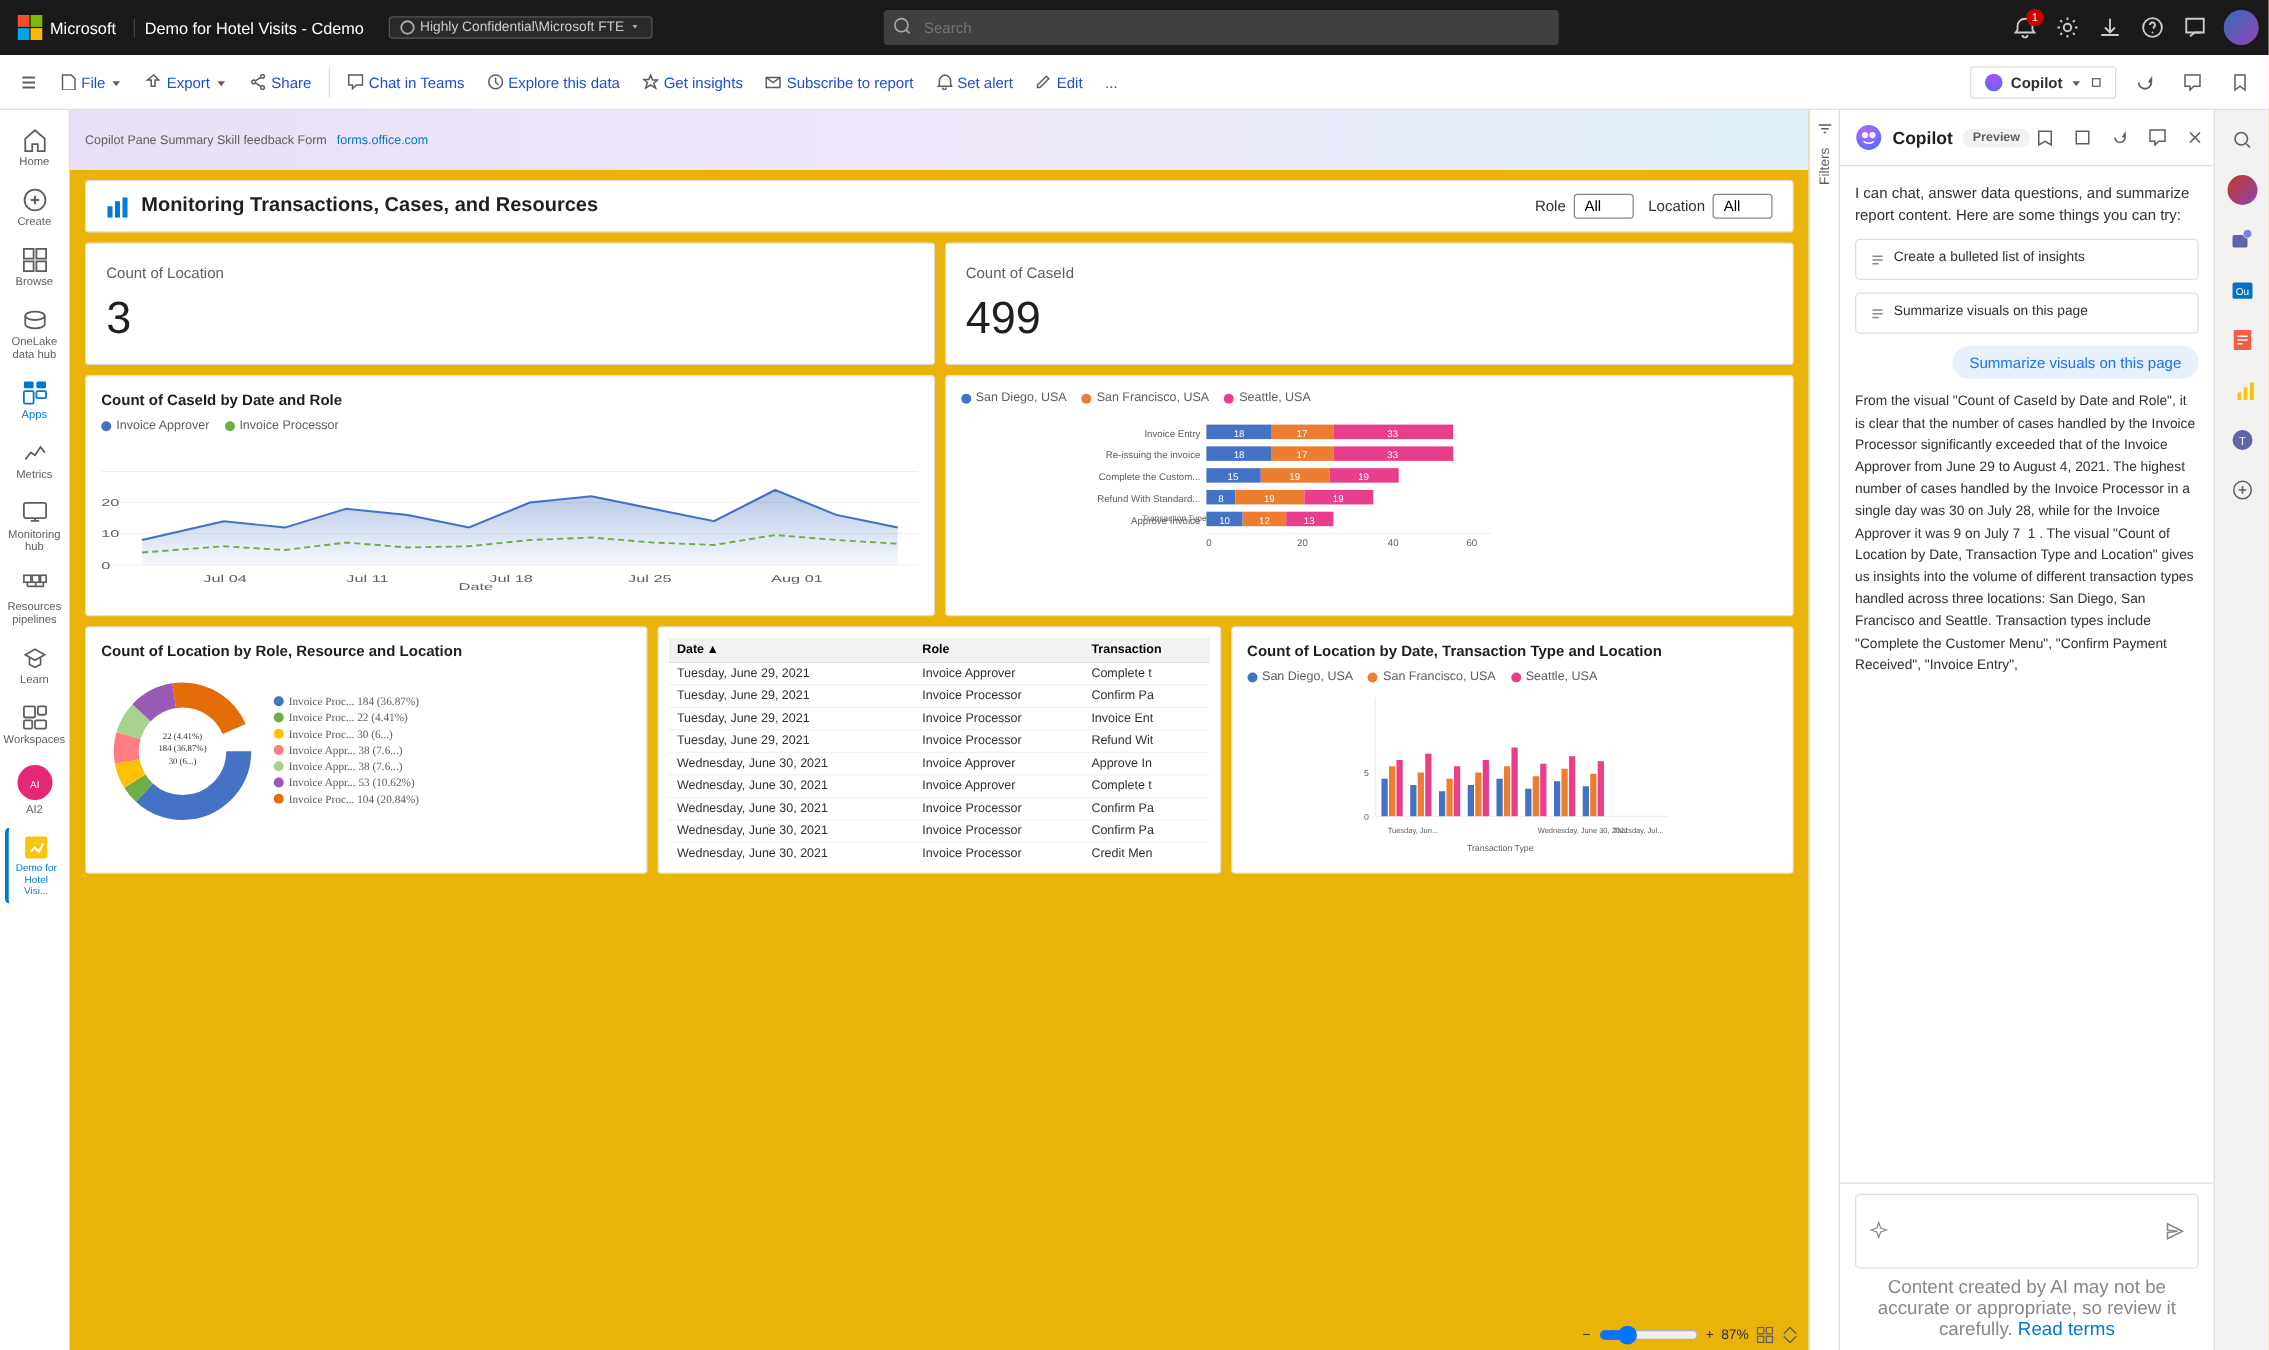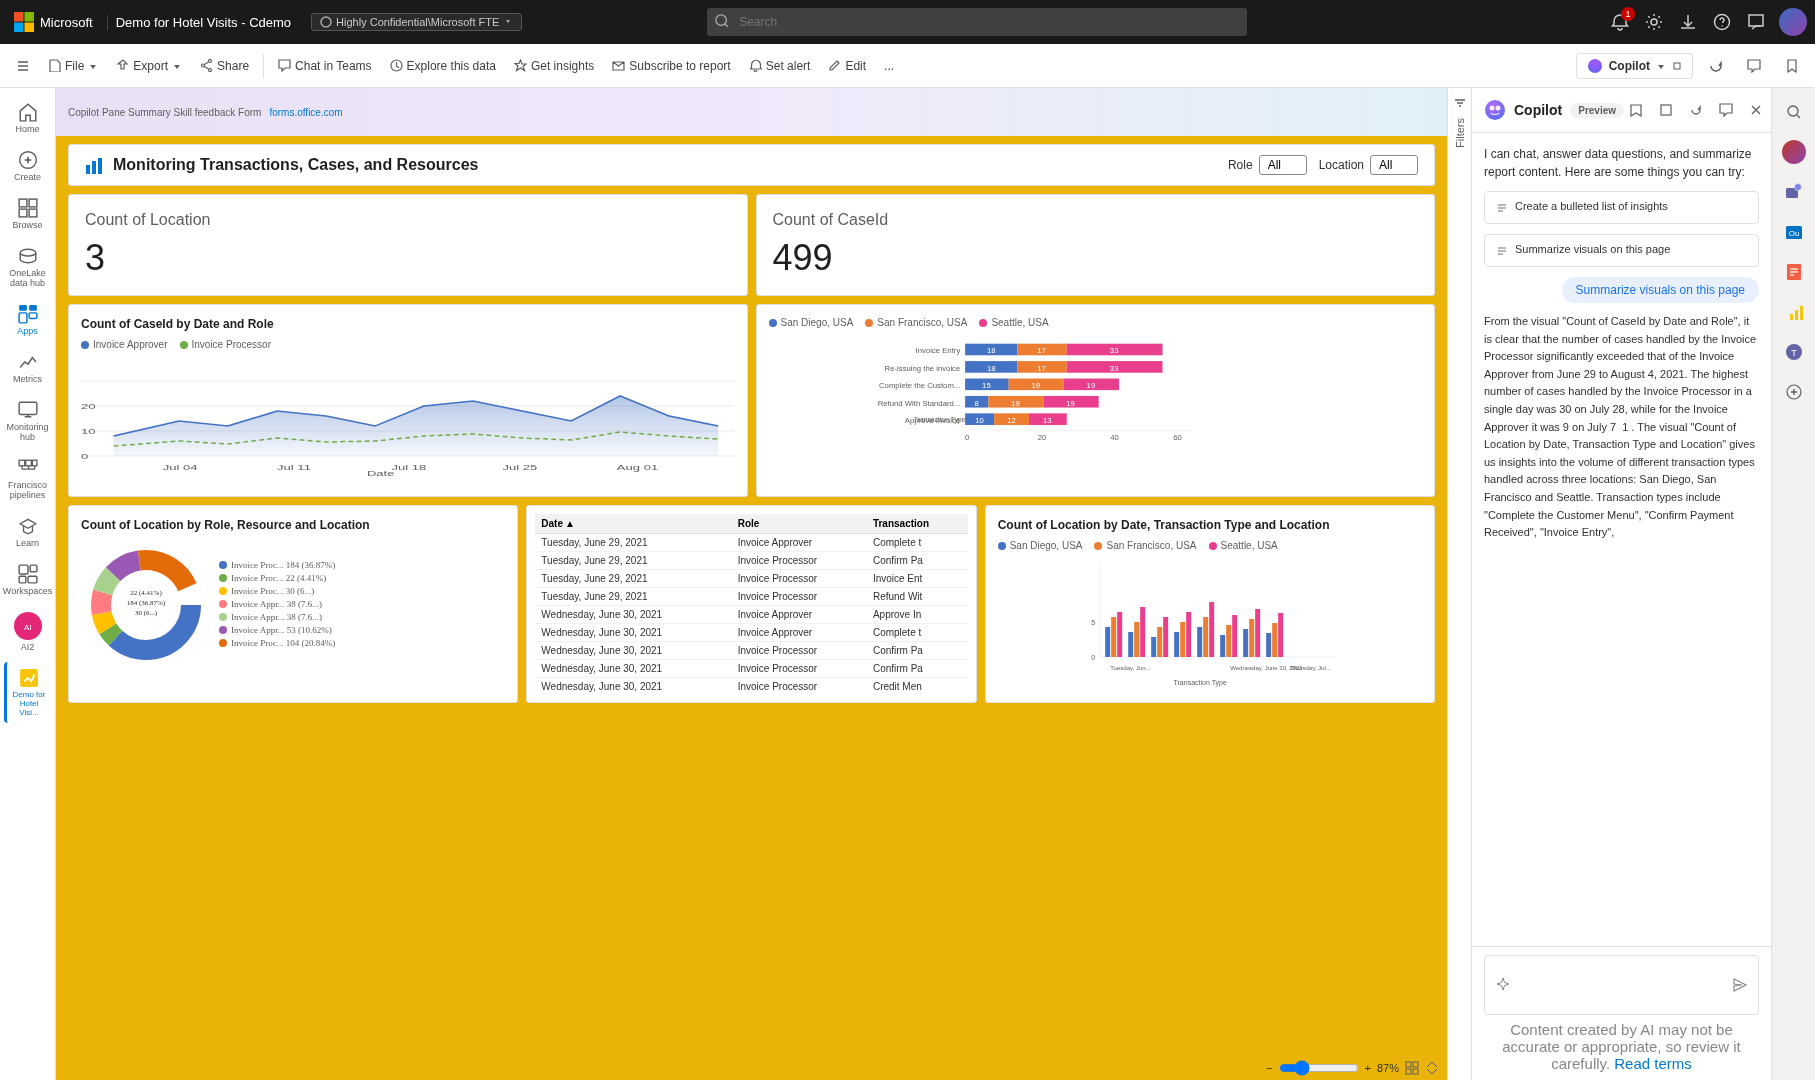--- a/index.html
+++ b/index.html
@@ -15,21 +15,21 @@
     .search-bar input { width: 100%; height: 28px; border-radius: 3px; border: none; padding: 0 10px 0 32px; font-size: 12px; background: #404040; color: #eee; }
     .search-wrapper { position: relative; }
     .search-wrapper svg { position: absolute; left: 8px; top: 6px; width: 14px; height: 14px; fill: #aaa; }
     .topbar-icons { display: flex; align-items: center; gap: 12px; margin-left: auto; color: #ccc; }
     .topbar-icon { width: 22px; height: 22px; display: flex; align-items: center; justify-content: center; cursor: pointer; position: relative; }
     .badge { position: absolute; top: -4px; right: -4px; background: #c00; color: #fff; border-radius: 50%; font-size: 9px; width: 14px; height: 14px; display: flex; align-items: center; justify-content: center; }
     .avatar { width: 28px; height: 28px; border-radius: 50%; background: linear-gradient(135deg, #3a6abf, #8e44ad); }
 
     
     .toolbar { height: 44px; background: #fff; border-bottom: 1px solid #e1dfdd; display: flex; align-items: center; padding: 0 8px; gap: 2px; }
-    .toolbar-btn { display: flex; align-items: center; gap: 4px; padding: 4px 8px; border: none; background: transparent; cursor: pointer; font-size: 12px; color: #404040; border-radius: 3px; }
+    .toolbar-btn { display: flex; align-items: center; gap: 4px; padding: 4px 8px; border: none; background: transparent; cursor: pointer; font-size: 12px; color: #1d4ed8; border-radius: 3px; }
     .toolbar-sep { width: 1px; height: 24px; background: #e1dfdd; margin: 0 4px; }
     .toolbar-right { margin-left: auto; display: flex; align-items: center; gap: 8px; }
     .copilot-btn { display: flex; align-items: center; gap: 6px; padding: 4px 10px; border: 1px solid #e1dfdd; border-radius: 3px; cursor: pointer; background: #fff; font-size: 12px; font-weight: 600; color: #323130; }
 
     
     .main-layout { display: flex; height: calc(1080px - 88px); }
 
     
     .left-sidebar { width: 56px; background: #fff; border-right: 1px solid #e1dfdd; display: flex; flex-direction: column; align-items: center; padding: 8px 0; gap: 4px; }
     .sidebar-item { display: flex; flex-direction: column; align-items: center; gap: 2px; padding: 6px 4px; cursor: pointer; border-radius: 4px; width: 48px; color: #605e5c; font-size: 10px; }
@@ -58,21 +58,21 @@
     .report-content { padding: 8px 12px; flex: 1; }
     .report-header { background: #fff; border: 1px solid #e1dfdd; border-radius: 3px; padding: 10px 16px; margin-bottom: 8px; display: flex; align-items: center; justify-content: space-between; }
     .report-title { font-size: 16px; font-weight: 600; color: #201f1e; display: flex; align-items: center; gap: 8px; }
     .report-filters { display: flex; align-items: center; gap: 12px; }
     .filter-control { display: flex; align-items: center; gap: 6px; font-size: 12px; color: #323130; }
     .filter-select { border: 1px solid #8a8886; border-radius: 3px; padding: 2px 24px 2px 8px; font-size: 12px; background: #fff; appearance: none; cursor: pointer; }
 
     
     .kpi-row { display: grid; grid-template-columns: 1fr 1fr; gap: 8px; margin-bottom: 8px; }
     .kpi-card { background: #fff; border: 1px solid #e1dfdd; border-radius: 3px; padding: 16px; }
-    .kpi-label { font-size: 16px; color: #605e5c; margin-bottom: 8px; }
+    .kpi-label { font-size: 12px; color: #605e5c; margin-bottom: 8px; }
     .kpi-value { font-size: 36px; font-weight: 300; color: #201f1e; }
 
     
     .chart-row { display: grid; grid-template-columns: 1fr 1fr; gap: 8px; margin-bottom: 8px; }
     .chart-card { background: #fff; border: 1px solid #e1dfdd; border-radius: 3px; padding: 12px; }
     .chart-title { font-size: 12px; font-weight: 600; color: #201f1e; margin-bottom: 8px; }
     .chart-legend { display: flex; gap: 12px; margin-bottom: 6px; }
     .legend-item { display: flex; align-items: center; gap: 4px; font-size: 10px; color: #605e5c; }
     .legend-dot { width: 8px; height: 8px; border-radius: 50%; }
 
@@ -357,21 +357,21 @@
         </svg>
       <span class="sidebar-item-label">Monitoring hub</span>
     </div>
     <div class="sidebar-item">
       <svg width="18" height="18" viewBox="0 0 18 18" fill="none">
           <rect x="1" y="2" width="5" height="5" stroke="#605e5c" stroke-width="1.2"></rect>
           <rect x="7" y="2" width="5" height="5" stroke="#605e5c" stroke-width="1.2"></rect>
           <rect x="13" y="2" width="4" height="5" stroke="#605e5c" stroke-width="1.2"></rect>
           <path d="M3.5 7v3M9.5 7v3M15 7v3M3.5 10h12" stroke="#605e5c" stroke-width="1.2"></path>
         </svg>
-      <span class="sidebar-item-label">Francisco pipelines</span>
+      <span class="sidebar-item-label">Resources pipelines</span>
     </div>
     <div class="sidebar-item">
       <svg width="18" height="18" viewBox="0 0 18 18" fill="none">
           <path d="M9 3L2 7l7 4 7-4z" stroke="#605e5c" stroke-width="1.2" fill="none"></path>
           <path d="M5 9v5l4 2 4-2V9" stroke="#605e5c" stroke-width="1.2" fill="none"></path>
         </svg>
       <span class="sidebar-item-label">Learn</span>
     </div>
     <div class="sidebar-item">
       <svg width="18" height="18" viewBox="0 0 18 18" fill="none">

